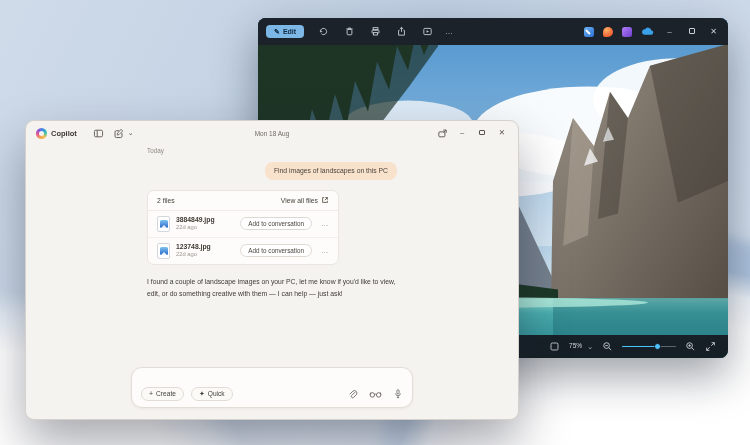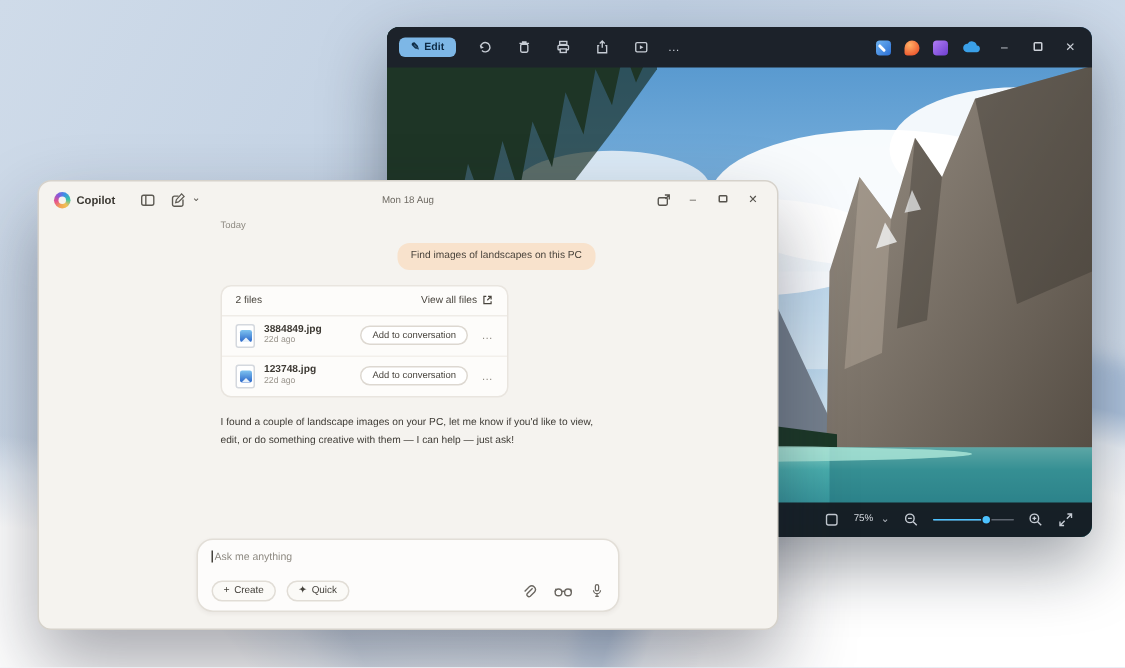--- a/index.html
+++ b/index.html
@@ -279,24 +279,20 @@
             <span class="fage">22d ago</span>
           </div>
           <span class="faction">Add to conversation</span>
           <span class="fmore">…</span>
         </div>
       </div>
 
       <div class="assist">I found a couple of landscape images on your PC, let me know if you'd like to view, edit, or do something creative with them — I can help — just ask!</div>
 
       <div class="inputbox">
-        <div class="ask-row">
-          <span class="caret"></span>
-          <input class="ask" type="text" placeholder="Ask me anything" style="">
-        </div>
         <div class="ib-row">
           <span class="pill">
             <span class="pglyph">+</span>
             <span>Create</span>
           </span>
           <span class="pill">
             <span class="pglyph">✦</span>
             <span>Quick</span>
           </span>
           <span class="ib-icons">

